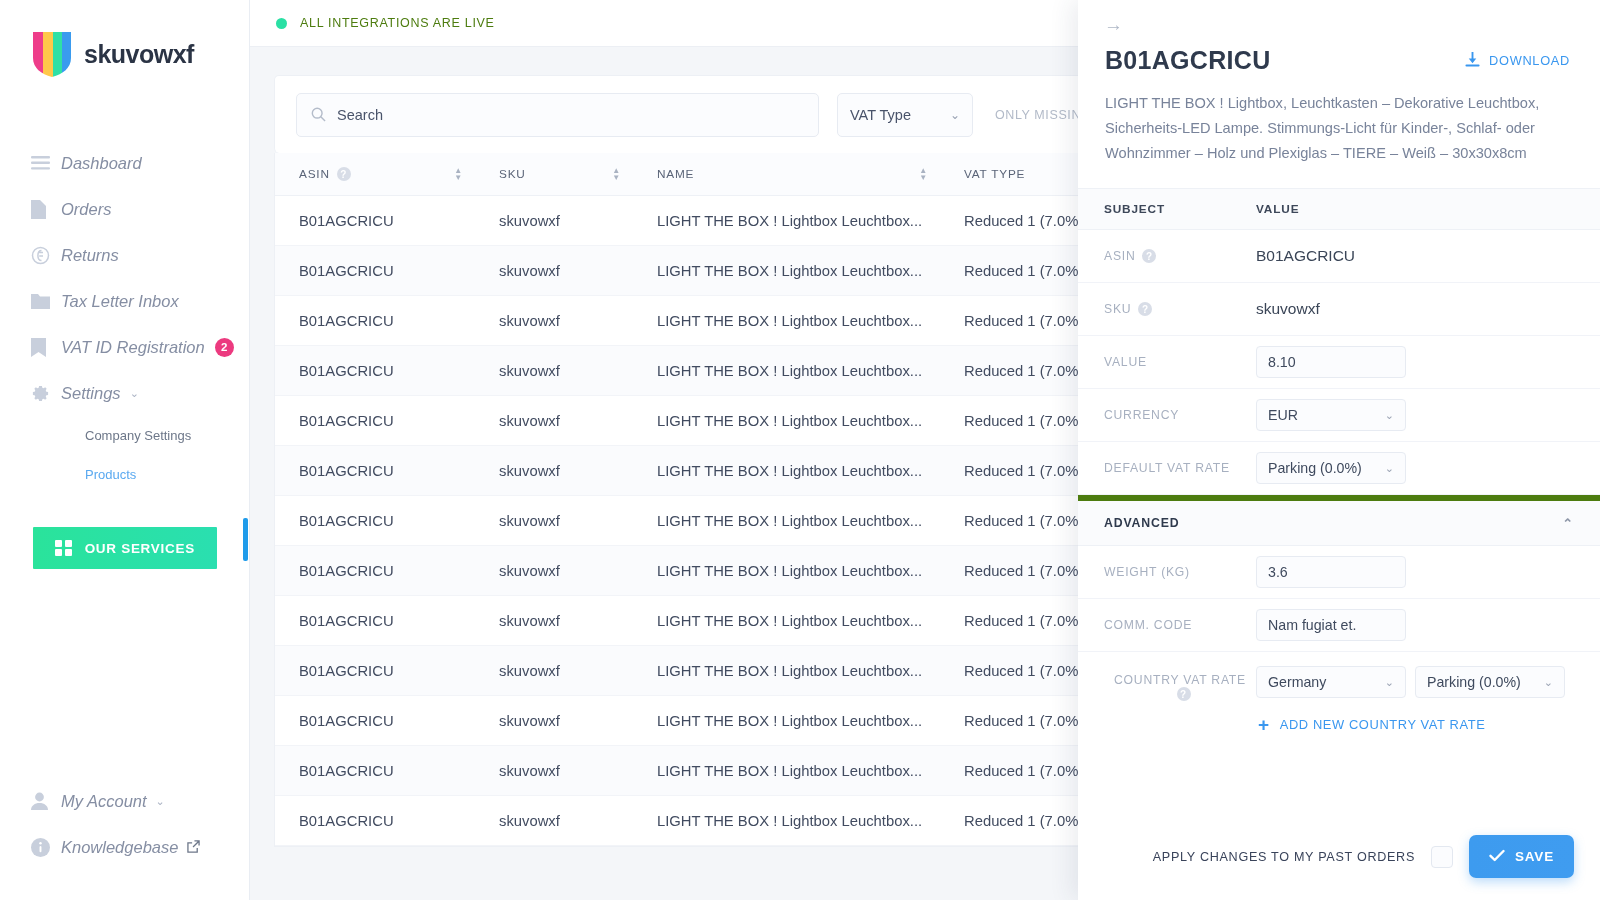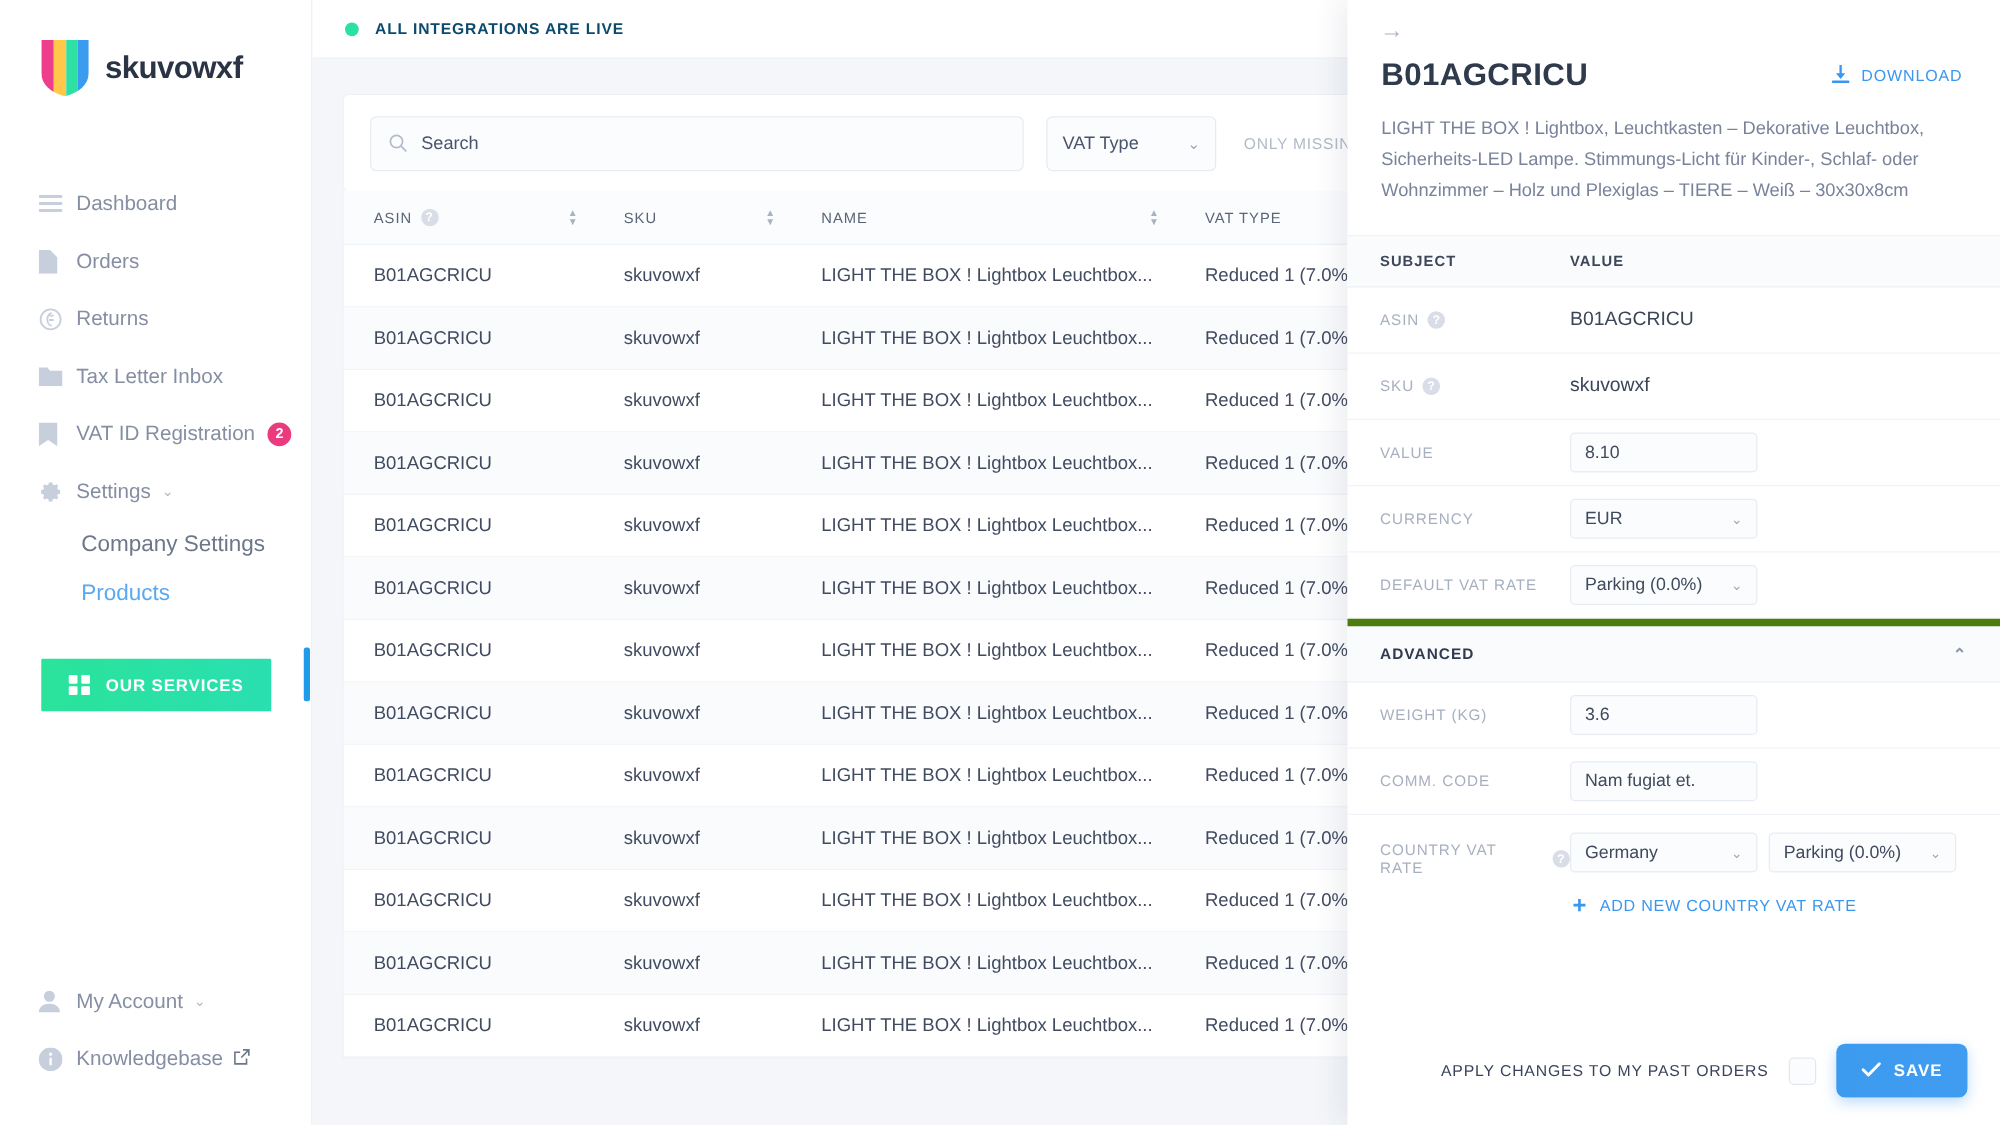--- a/index.html
+++ b/index.html
@@ -26,30 +26,30 @@
   .logo-text { font-size: 25px; font-weight: bold; color: #2b3445; letter-spacing: -0.5px; }
 
   .nav { margin-top: 62px; }
   .nav-item {
     display: flex; align-items: center;
     height: 46px; padding-left: 31px;
     color: #858ea3; font-size: 16.5px;
     cursor: pointer; position: relative;
   }
   .nav-item .ico { width: 30px; flex: 0 0 30px; display: flex; align-items: center; color: #c8cfdc; }
-  .nav-item .lbl { white-space: nowrap; }
+  .nav-item .lbl { white-space: nowrap; font-style: italic; }
   .badge {
     margin-left: 10px; width: 19px; height: 19px; border-radius: 50%;
     background: #ec3a7f; color: #fff; font-size: 11.5px; font-weight: bold;
     display: flex; align-items: center; justify-content: center;
   }
   .caret { margin-left: 9px; color: #aab3c4; font-size: 11px; }
   .sub-item {
     height: 39px; display: flex; align-items: center;
-    padding-left: 65px; font-size: 18px; color: #6d7789; cursor: pointer;
+    padding-left: 65px; font-size: 13px; color: #6d7789; cursor: pointer; margin-left: 20px;
   }
   .sub-item.active { color: #5aa9f0; }
   .active-bar {
     position: absolute; left: 243px; top: 518px; width: 5px; height: 43px;
     background: #1f9bea; border-radius: 2px; z-index: 5;
   }
   .services-btn {
     margin: 33px 0 0 33px; width: 184px; height: 42px; border-radius: 1px;
     background: linear-gradient(90deg,#2ae39b,#2adfb0);
     color: #fff; font-size: 13.5px; font-weight: bold; letter-spacing: .7px;
@@ -60,21 +60,21 @@
   .grid-ico i { background: #fff; display: block; border-radius: 1px; }
   .sidebar-bottom { margin-top: auto; padding-bottom: 30px; }
 
   
   .main { flex: 1; height: 900px; position: relative; background: #f4f6f9; }
   .topbar {
     height: 47px; background: #fff; border-bottom: 1px solid #eceff4;
     display: flex; align-items: center; padding: 0 24px 0 26px;
   }
   .live-dot { width: 11px; height: 11px; border-radius: 50%; background: #2ae0a4; margin-right: 13px; }
-  .live-text { font-size: 12.5px; letter-spacing: .7px; color: #0c4a6e; font-weight: 700; }
+  .live-text { font-size: 12.5px; letter-spacing: .7px; color: #4d7c0f; font-weight: 400; }
   .topbar-right { margin-left: auto; display: flex; align-items: center; gap: 22px; }
   .bell { position: relative; width: 20px; height: 22px; color: #3d4759; }
   .bell-dot {
     position: absolute; right: -4px; bottom: -1px; width: 11px; height: 11px;
     border-radius: 50%; background: #ec3a7f;
   }
   .avatar {
     width: 31px; height: 31px; border-radius: 50%; background: #e7ebf1;
     display: flex; align-items: center; justify-content: center;
     color: #9aa3b4; font-size: 14px;
@@ -167,21 +167,21 @@
   }
   .fld.w150 { width: 150px; }
   .fld .chev { margin-left: auto; padding-left: 10px; color: #9aa3b4; font-size: 11px; }
   .section-head {
     height: 51px; background: #fafbfd; border-bottom: 1px solid #eef1f6; border-top: 6px solid #4d7c0f;
     display: flex; align-items: center; padding: 0 26px;
     font-size: 12.3px; letter-spacing: .85px; color: #2f3a4d; font-weight: bold; cursor: pointer;
   }
   .section-head .chev { margin-left: auto; color: #8e97a8; font-size: 13px; }
   .cvr-row { align-items: flex-start; padding-top: 14px; padding-bottom: 6px; min-height: auto; border-bottom: none; }
-  .cvr-row .lbl { padding-top: 7px; }
+  .cvr-row .lbl { padding-top: 7px; flex-direction: column; }
   .cvr-fields { display: flex; gap: 9px; }
   .addnew {
     display: flex; align-items: center; gap: 10px; color: #3a97ef;
     font-size: 12.9px; letter-spacing: .6px; font-weight: 500;
     margin: 10px 0 0 178px; padding-left: 2px; cursor: pointer;
   }
   .plus { font-size: 19px; line-height: 14px; font-weight: bold; }
   .drawer-foot {
     margin-top: auto; display: flex; align-items: center; justify-content: flex-end;
     padding: 0 26px 22px 0; gap: 16px;

